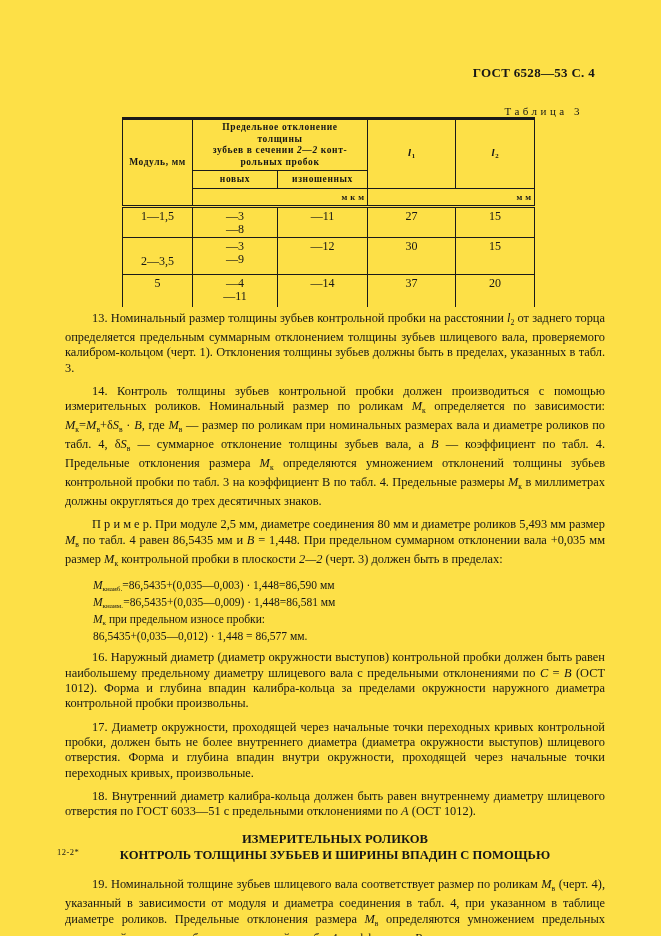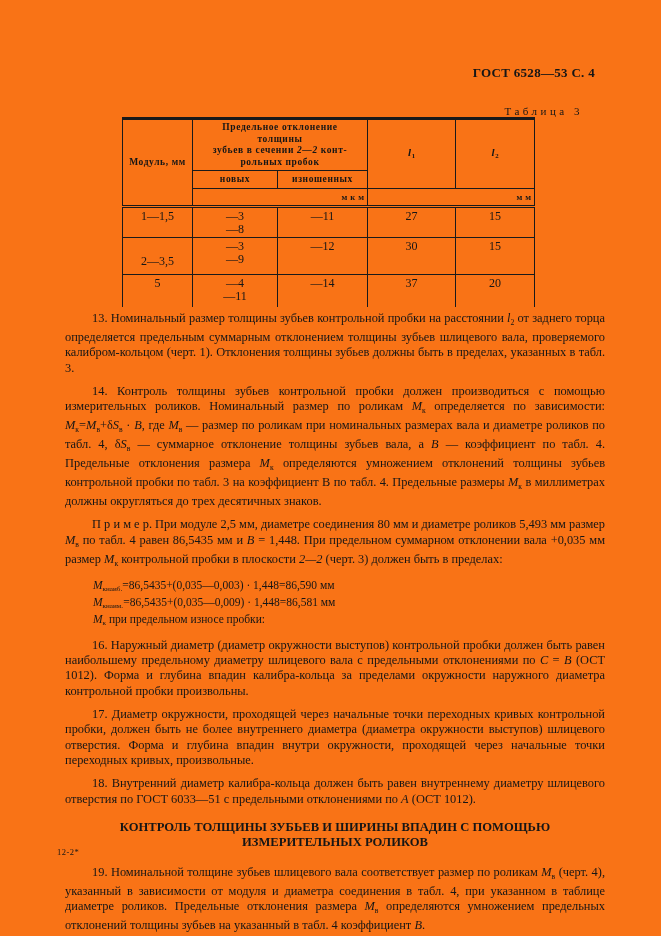--- a/index.html
+++ b/index.html
@@ -4,21 +4,21 @@
 <style>
   html,body{margin:0;padding:0;}
   body{
     width:661px;height:936px;
     background:#fdfdfb;
     font-family:"Liberation Serif","DejaVu Serif",serif;
     color:#161616;
     position:relative;
     overflow:hidden;
   }
-  .page{position:absolute;inset:0;background:#f97316;}
+  .page{position:absolute;inset:0;background:#fde047;}
 
   
   .gost-header{
     position:absolute;top:65px;right:66px;
     font-weight:bold;font-size:13px;letter-spacing:0.3px;
   }
 
   
   .table-caption{
     position:absolute;top:93px;right:78px;
@@ -141,26 +141,27 @@
   </div>
 
   <div class="body-text">
     <p class="para"><span>13. Номинальный размер толщины зубьев контрольной пробки на расстоянии </span><span class="seg-i">l</span><span class="seg-sub">2</span><span> от заднего торца определяется предельным суммарным отклонением толщины зубьев шлицевого вала, проверяемого калибром-кольцом (черт. 1). Отклонения толщины зубьев должны быть в пределах, указанных в табл. 3.</span></p>
     <p class="para"><span>14. Контроль толщины зубьев контрольной пробки должен производиться с помощью измерительных роликов. Номинальный размер по роликам </span><span class="seg-i">M</span><span class="seg-sub">к</span><span> определяется по зависимости: </span><span class="seg-i">M</span><span class="seg-sub">к</span><span>=</span><span class="seg-i">M</span><span class="seg-sub">в</span><span>+δ</span><span class="seg-i">S</span><span class="seg-sub">в</span><span> · </span><span class="seg-i">B</span><span>, где </span><span class="seg-i">M</span><span class="seg-sub">в</span><span> — размер по роликам при номинальных размерах вала и диаметре роликов по табл. 4, δ</span><span class="seg-i">S</span><span class="seg-sub">в</span><span> — суммарное отклонение толщины зубьев вала, а </span><span class="seg-i">B</span><span> — коэффициент по табл. 4. Предельные отклонения размера </span><span class="seg-i">M</span><span class="seg-sub">к</span><span> определяются умножением отклонений толщины зубьев контрольной пробки по табл. 3 на коэффициент В по табл. 4. Предельные размеры </span><span class="seg-i">M</span><span class="seg-sub">к</span><span> в миллиметрах должны округляться до трех десятичных знаков.</span></p>
     <p class="para"><span>П р и м е р. При модуле 2,5 мм, диаметре соединения 80 мм и диаметре роликов 5,493 мм размер </span><span class="seg-i">M</span><span class="seg-sub">в</span><span> по табл. 4 равен 86,5435 мм и </span><span class="seg-i">B</span><span> = 1,448. При предельном суммарном отклонении вала +0,035 мм размер </span><span class="seg-i">M</span><span class="seg-sub">к</span><span> контрольной пробки в плоскости </span><span class="seg-i">2—2</span><span> (черт. 3) должен быть в пределах:</span></p>
     <div class="formulas">
       <div class="formula-line"><span class="seg-i">M</span><span class="seg-sub">кнаиб.</span><span>=86,5435+(0,035—0,003) · 1,448=86,590 мм</span></div>
       <div class="formula-line"><span class="seg-i">M</span><span class="seg-sub">кнаим.</span><span>=86,5435+(0,035—0,009) · 1,448=86,581 мм</span></div>
       <div class="formula-line"><span class="seg-i">M</span><span class="seg-sub">к</span><span> при предельном износе пробки:</span></div>
+      <div class="formula-line"><span>86,5435+(0,035—0,012) · 1,448 = 86,577 мм.</span></div>
     </div>
     <p class="para"><span>16. Наружный диаметр (диаметр окружности выступов) контрольной пробки должен быть равен наибольшему предельному диаметру шлицевого вала с предельными отклонениями по </span><span class="seg-i">C</span><span> = </span><span class="seg-i">B</span><span> (ОСТ 1012). Форма и глубина впадин калибра-кольца за пределами окружности наружного диаметра контрольной пробки произвольны.</span></p>
     <p class="para"><span>17. Диаметр окружности, проходящей через начальные точки переходных кривых контрольной пробки, должен быть не более внутреннего диаметра (диаметра окружности выступов) шлицевого отверстия. Форма и глубина впадин внутри окружности, проходящей через начальные точки переходных кривых, произвольные.</span></p>
     <p class="para"><span>18. Внутренний диаметр калибра-кольца должен быть равен внутреннему диаметру шлицевого отверстия по ГОСТ 6033—51 с предельными отклонениями по </span><span class="seg-i">A</span><span> (ОСТ 1012).</span></p>
     <div class="section-heading">
+      <div>ИЗМЕРИТЕЛЬНЫХ РОЛИКОВ</div>
       <div>КОНТРОЛЬ ТОЛЩИНЫ ЗУБЬЕВ И ШИРИНЫ ВПАДИН С ПОМОЩЬЮ</div>
-      <div>ИЗМЕРИТЕЛЬНЫХ РОЛИКОВ</div>
     </div>
     <p class="para"><span>19. Номинальной толщине зубьев шлицевого вала соответствует размер по роликам </span><span class="seg-i">M</span><span class="seg-sub">в</span><span> (черт. 4), указанный в зависимости от модуля и диаметра соединения в табл. 4, при указанном в таблице диаметре роликов. Предельные отклонения размера </span><span class="seg-i">M</span><span class="seg-sub">в</span><span> определяются умножением предельных отклонений толщины зубьев на указанный в табл. 4 коэффициент </span><span class="seg-i">B</span><span>.</span></p>
   </div>
 
   <div class="footer-sig">12-2*</div>
 
 </div>
 
 </body></html>

